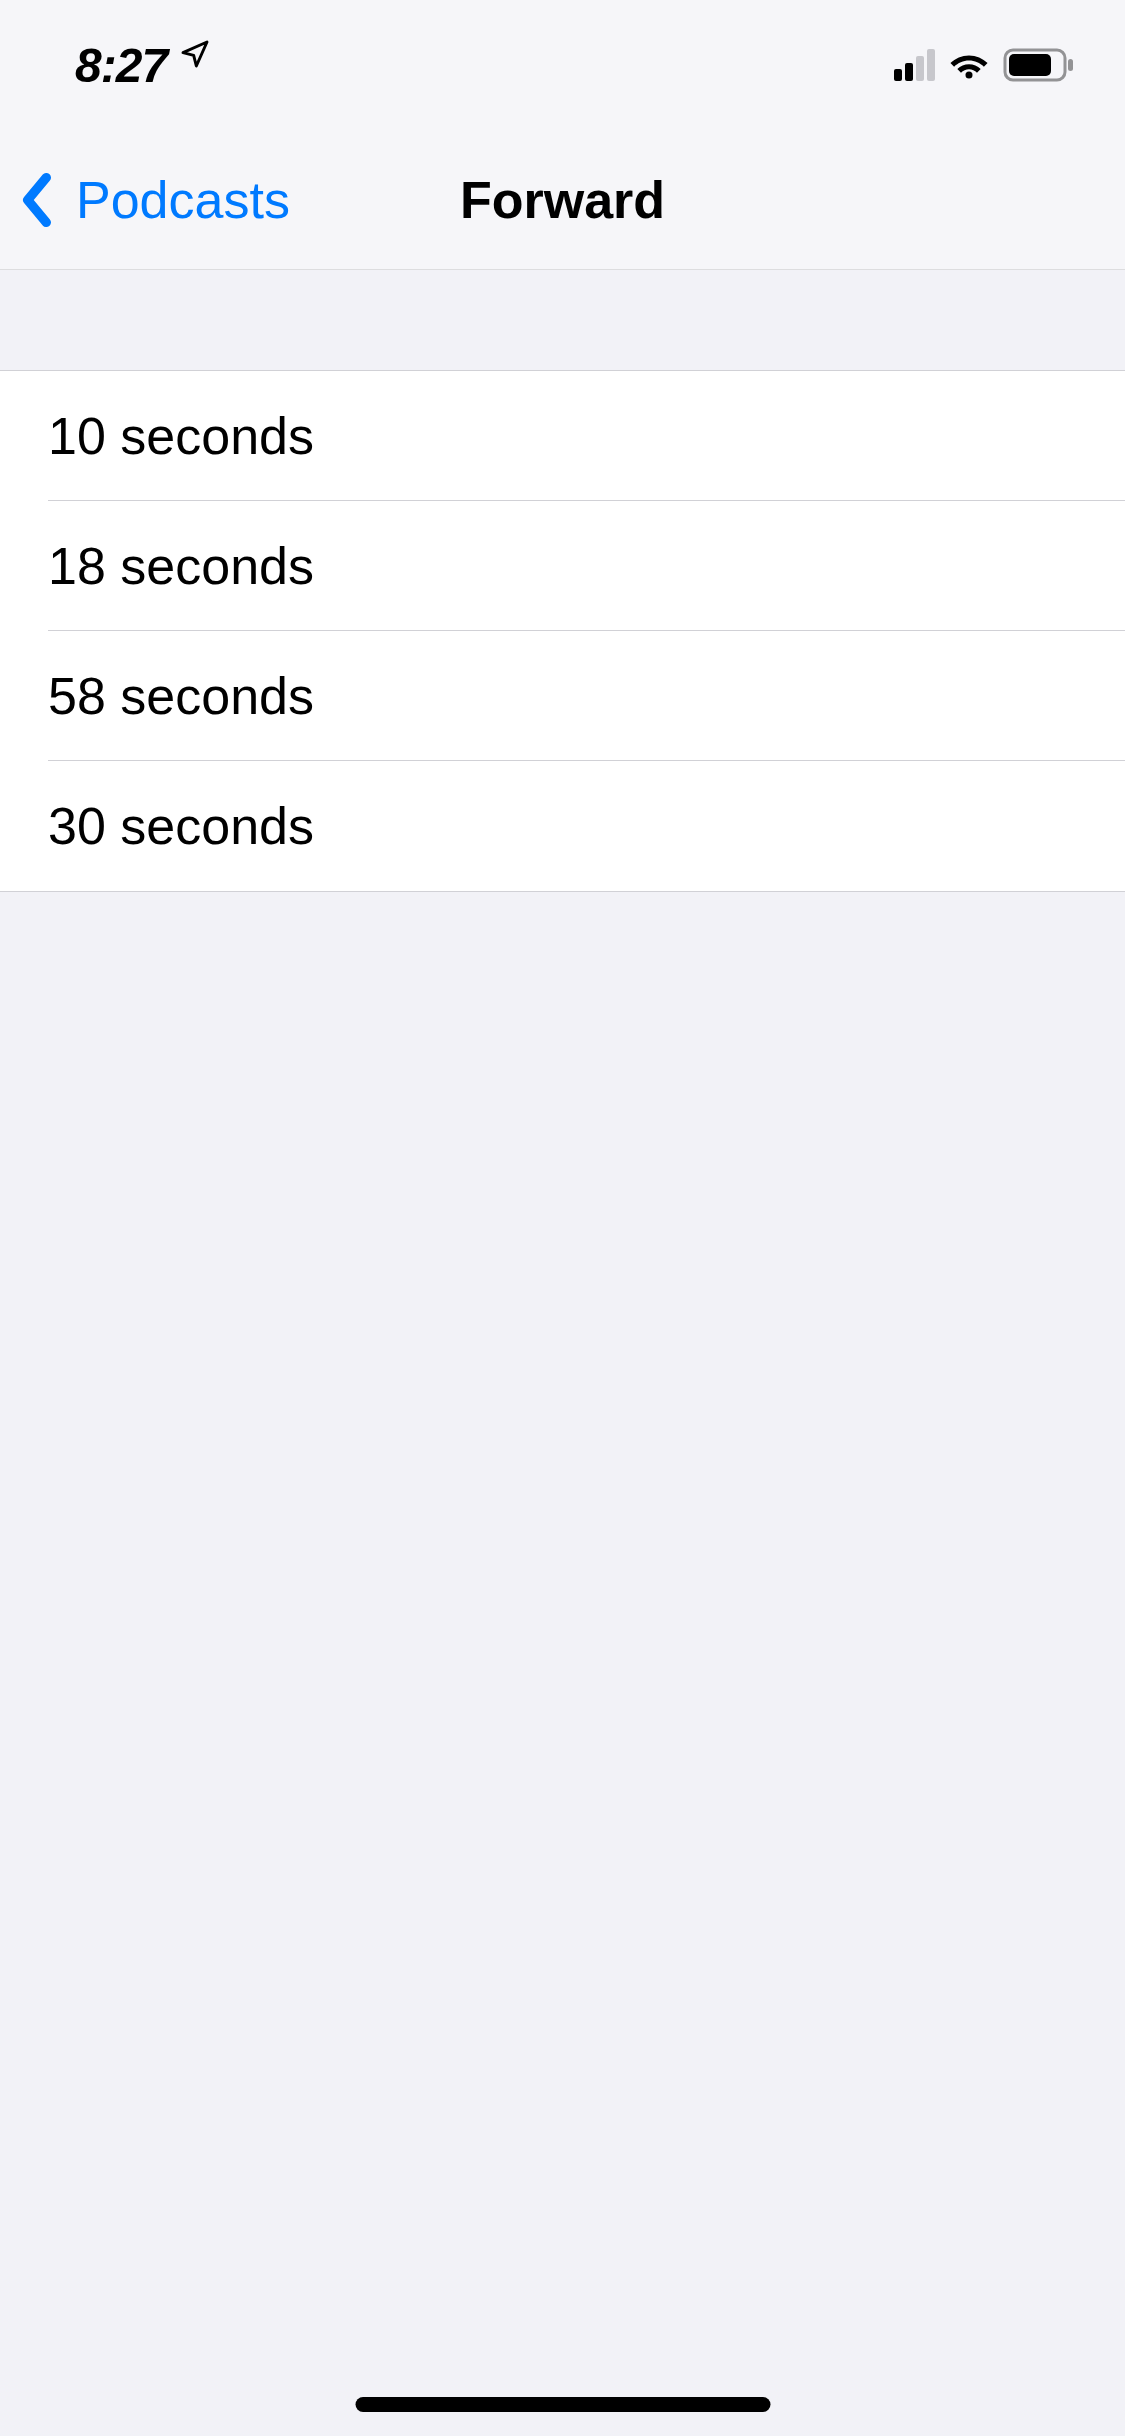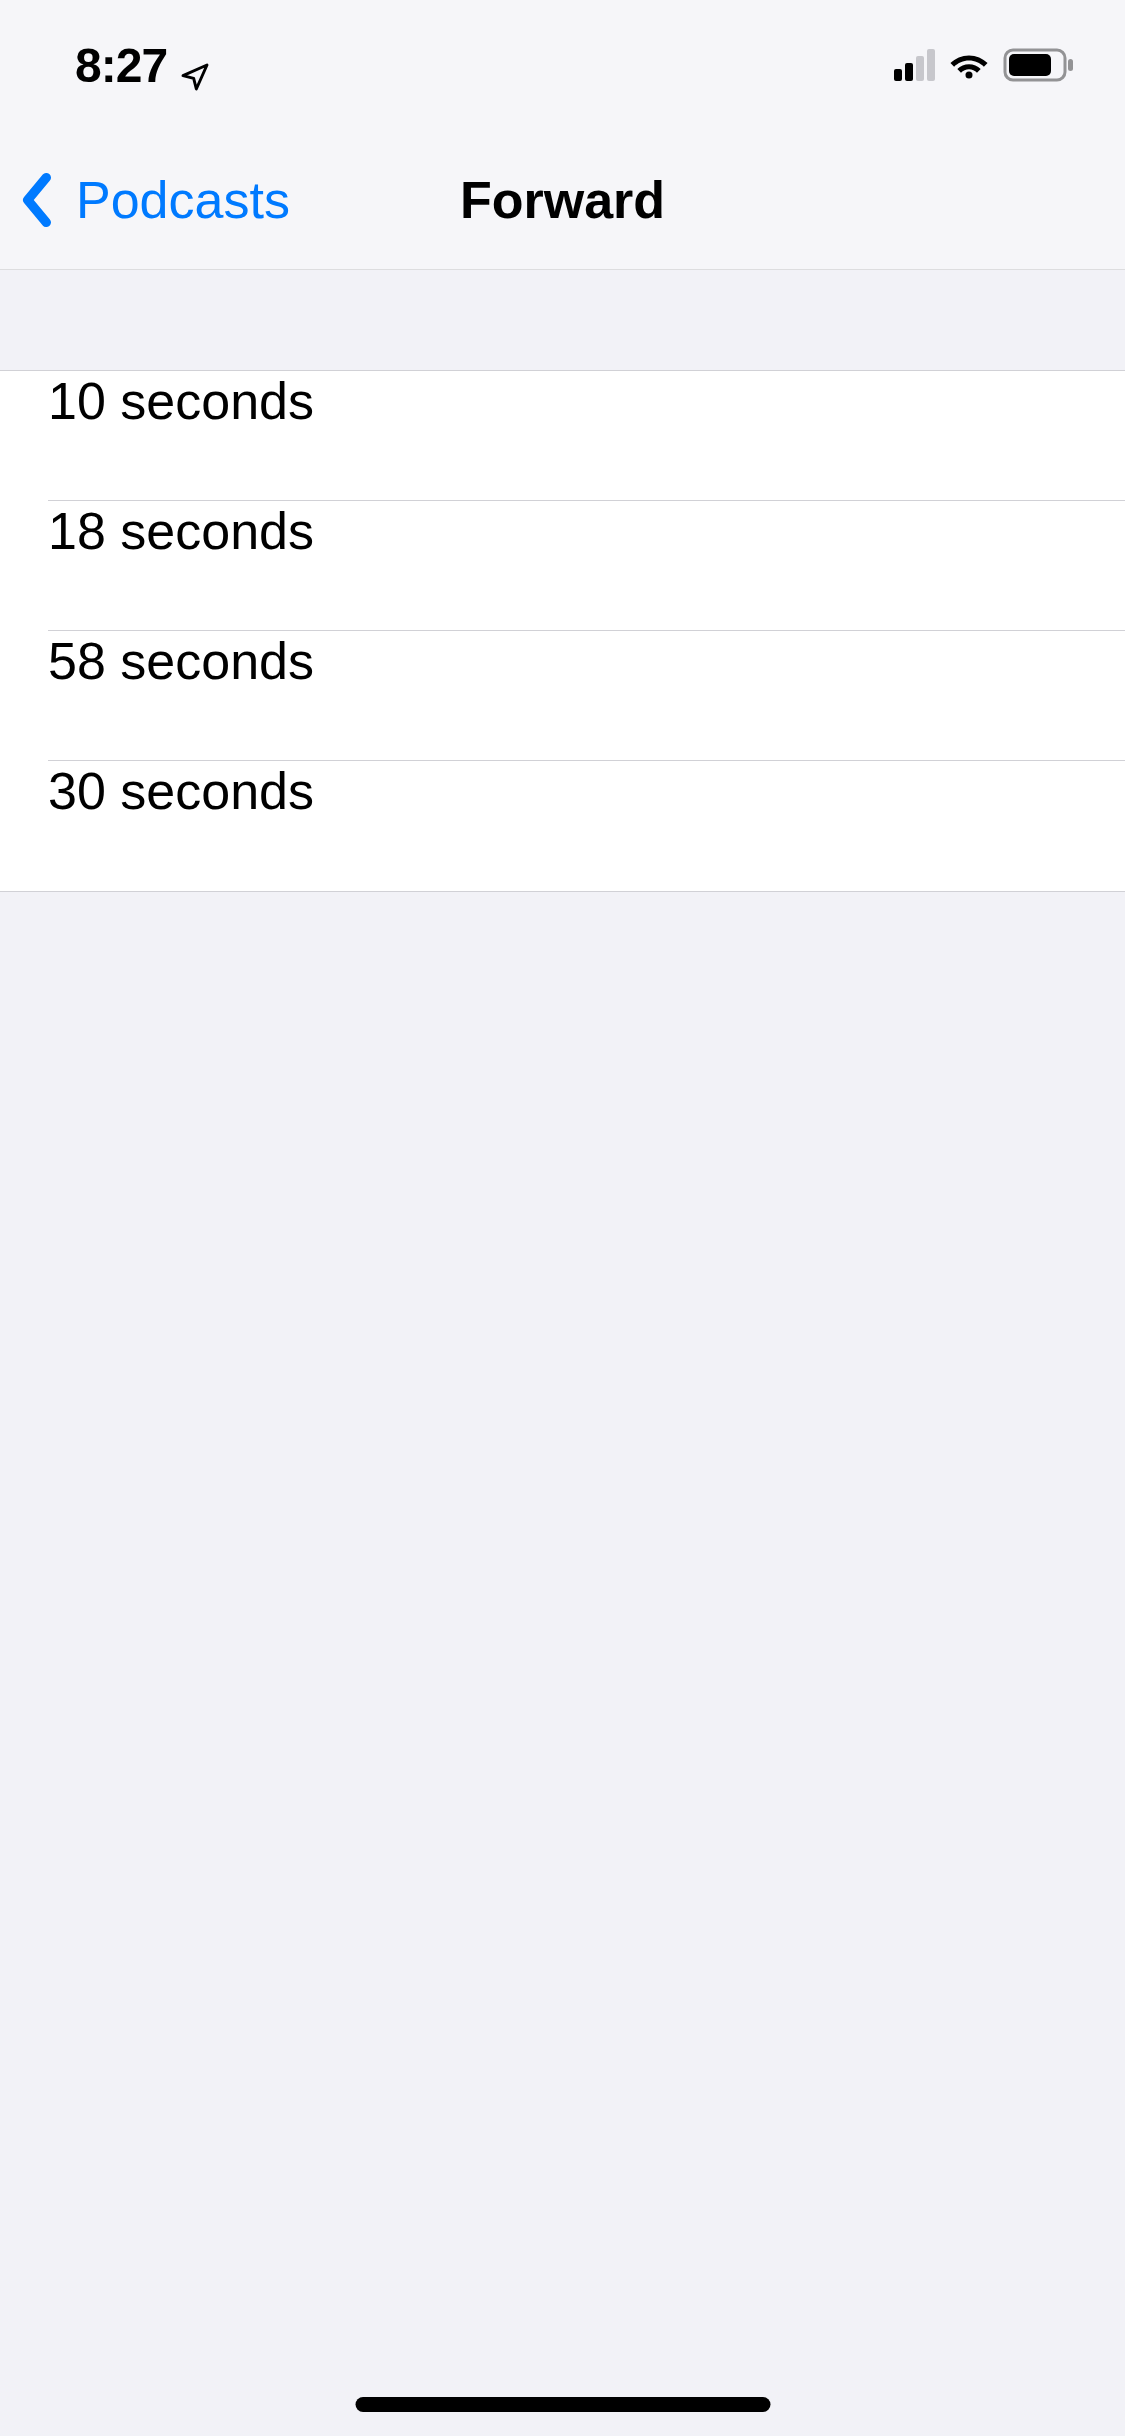--- a/index.html
+++ b/index.html
@@ -21,22 +21,23 @@
     .status-bar {
       height: 130px;
       display: flex;
       justify-content: space-between;
       align-items: center;
       padding: 0 50px 0 75px;
       background: #f6f6f9;
     }
     .status-left {
       display: flex;
-      align-items: flex-end;
+      align-items: flex-start;
       gap: 12px;
+      font-style: italic;
     }
     .status-time {
       font-size: 48px;
       font-weight: 600;
       color: #000;
       letter-spacing: -1px;
     }
     .location-icon {
       width: 32px;
       height: 32px;
@@ -107,21 +108,21 @@
       height: 100px;
     }
     .list {
       background: #fff;
       border-top: 1px solid #d1d1d6;
       border-bottom: 1px solid #d1d1d6;
     }
     .list-item {
       height: 130px;
       display: flex;
-      align-items: flex-start;
+      align-items: center;
       justify-content: space-between;
       padding: 0 36px 0 48px;
       position: relative;
     }
     .list-item:not(:last-child)::after {
       content: "";
       position: absolute;
       bottom: 0;
       left: 48px;
       right: 0;

